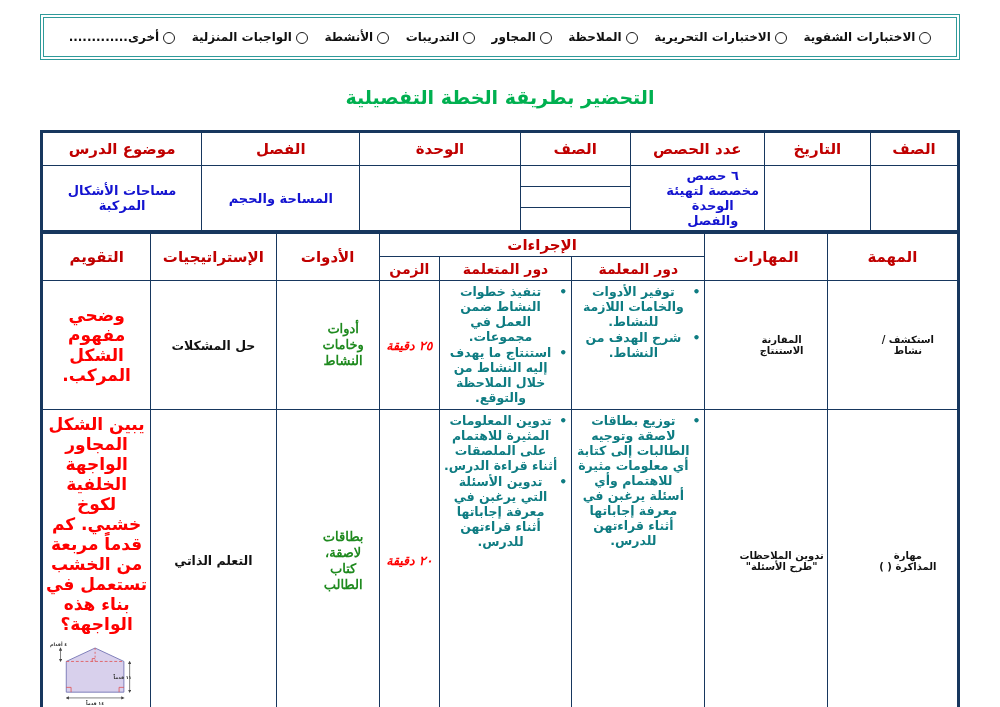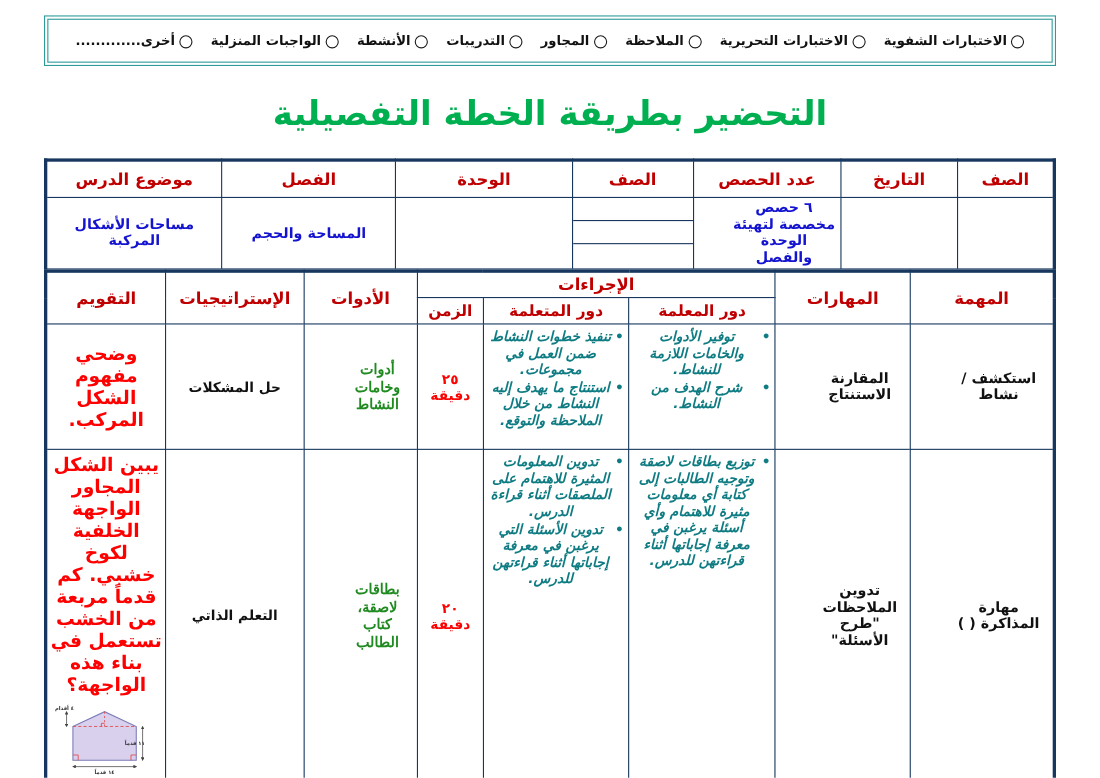--- a/index.html
+++ b/index.html
@@ -23,46 +23,46 @@
     display:flex;align-items:stretch;background:#fff;}
   .bar-title{width:182px;display:flex;align-items:center;justify-content:center;
     color:var(--bar-purple);font-size:15px;border-inline-end:1.5px solid var(--bar-teal);}
   .bar-options{flex:1;display:flex;align-items:center;justify-content:space-evenly;
     padding:0 8px;font-size:12px;}
   .opt{display:flex;align-items:flex-end;gap:4px;white-space:nowrap;}
   .circle{width:12px;height:12px;border:1.6px solid #1a1a1a;border-radius:50%;
     background:#fff;flex:0 0 auto;}
 
   
-  .page-title{margin-top:26px;text-align:center;font-size:31px;color:var(--title-green);}
+  .page-title{margin-top:26px;text-align:center;font-size:19px;color:var(--title-green);}
 
   
   table{border-collapse:collapse;table-layout:fixed;width:920px;margin:0 40px;
     background:#fff;}
   .tbl1{margin-top:22px;}
   .tbl2{margin-top:-2px;}
   th,td{border:1.5px solid var(--border-navy);text-align:center;vertical-align:middle;
     padding:2px 3px;font-size:12.5px;overflow:hidden;}
   table{border:3px solid var(--border-navy);}
   th{color:var(--header-red);font-size:15px;}
   .sub-th{font-size:14px;}
   .pre{white-space:pre-line;padding-left:34px;}
   .blue-val{color:var(--value-blue);font-size:13px;}
   .grade-cell{padding:0;vertical-align:top;}
   .grade-box{height:21px;border-bottom:1.5px solid var(--border-navy);}
   .grade-box:last-child{border-bottom:none;}
   .role-cell{color:var(--role-teal);vertical-align:top;padding:3px 4px;}
   .bullet-item{display:flex;gap:2px;margin-bottom:1px;}
   .bullet{flex:0 0 auto;}
-  .bullet-text{flex:1;text-align:center;font-style:italic;}
-  .time-cell{color:var(--bright-red);}
+  .bullet-text{flex:1;text-align:center;}
+  .time-cell{color:var(--bright-red);font-style:italic;}
   .tools-cell{color:var(--tools-green);font-size:13px;font-family:Liberation Serif, serif;}
   .assess-red{color:var(--bright-red);font-size:17px;}
   .assess-cell2{vertical-align:top;padding-top:4px;}
-  .task-cell,.skills-cell{font-size:13px;}
+  .task-cell,.skills-cell{font-size:10px;}
   .diagram{margin-top:4px;}
   .dim-text{font-size:5px;fill:#333;font-family:"DejaVu Sans",sans-serif;}
 </style>
 </head>
 <body>
 
 <div class="top-bar">
   <div class="bar-options">
       <span class="opt">
         <span class="circle"></span>

